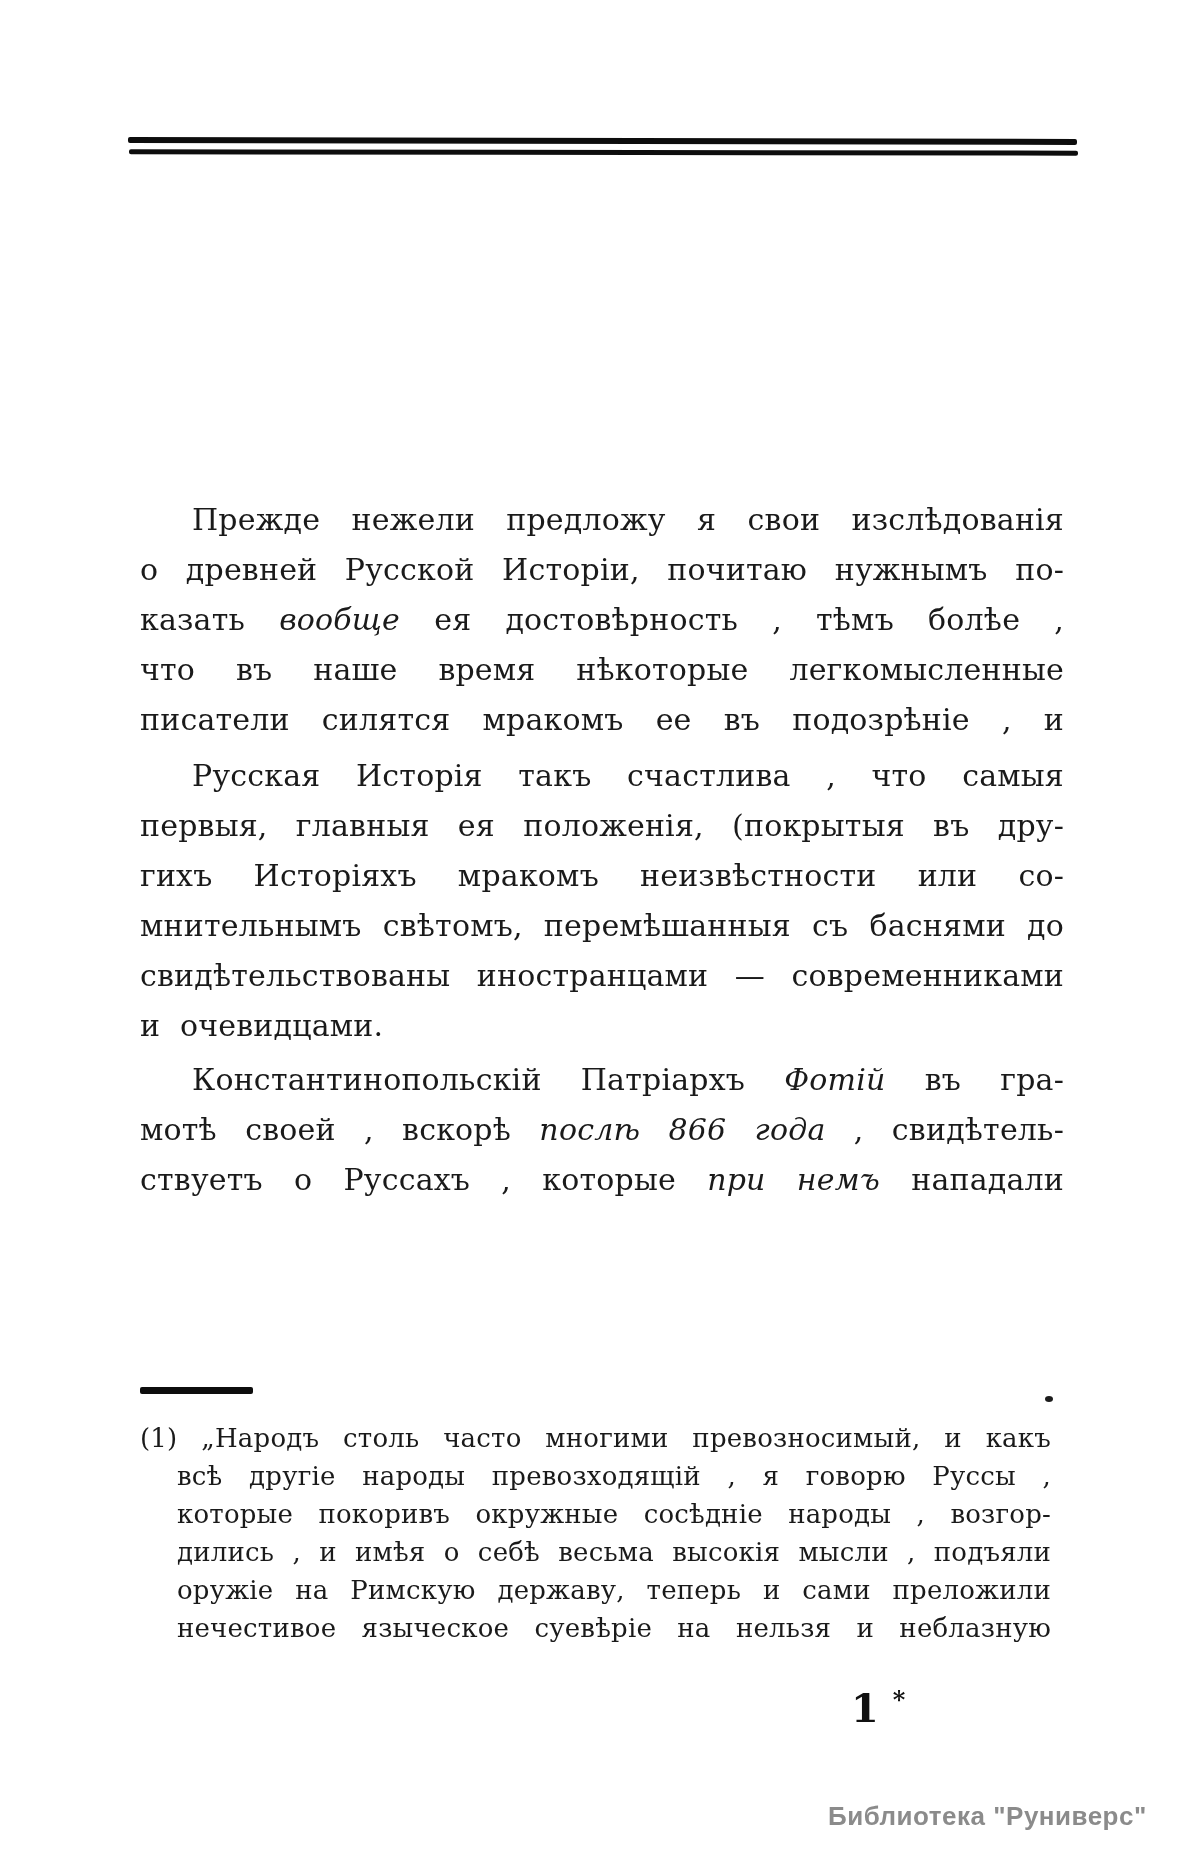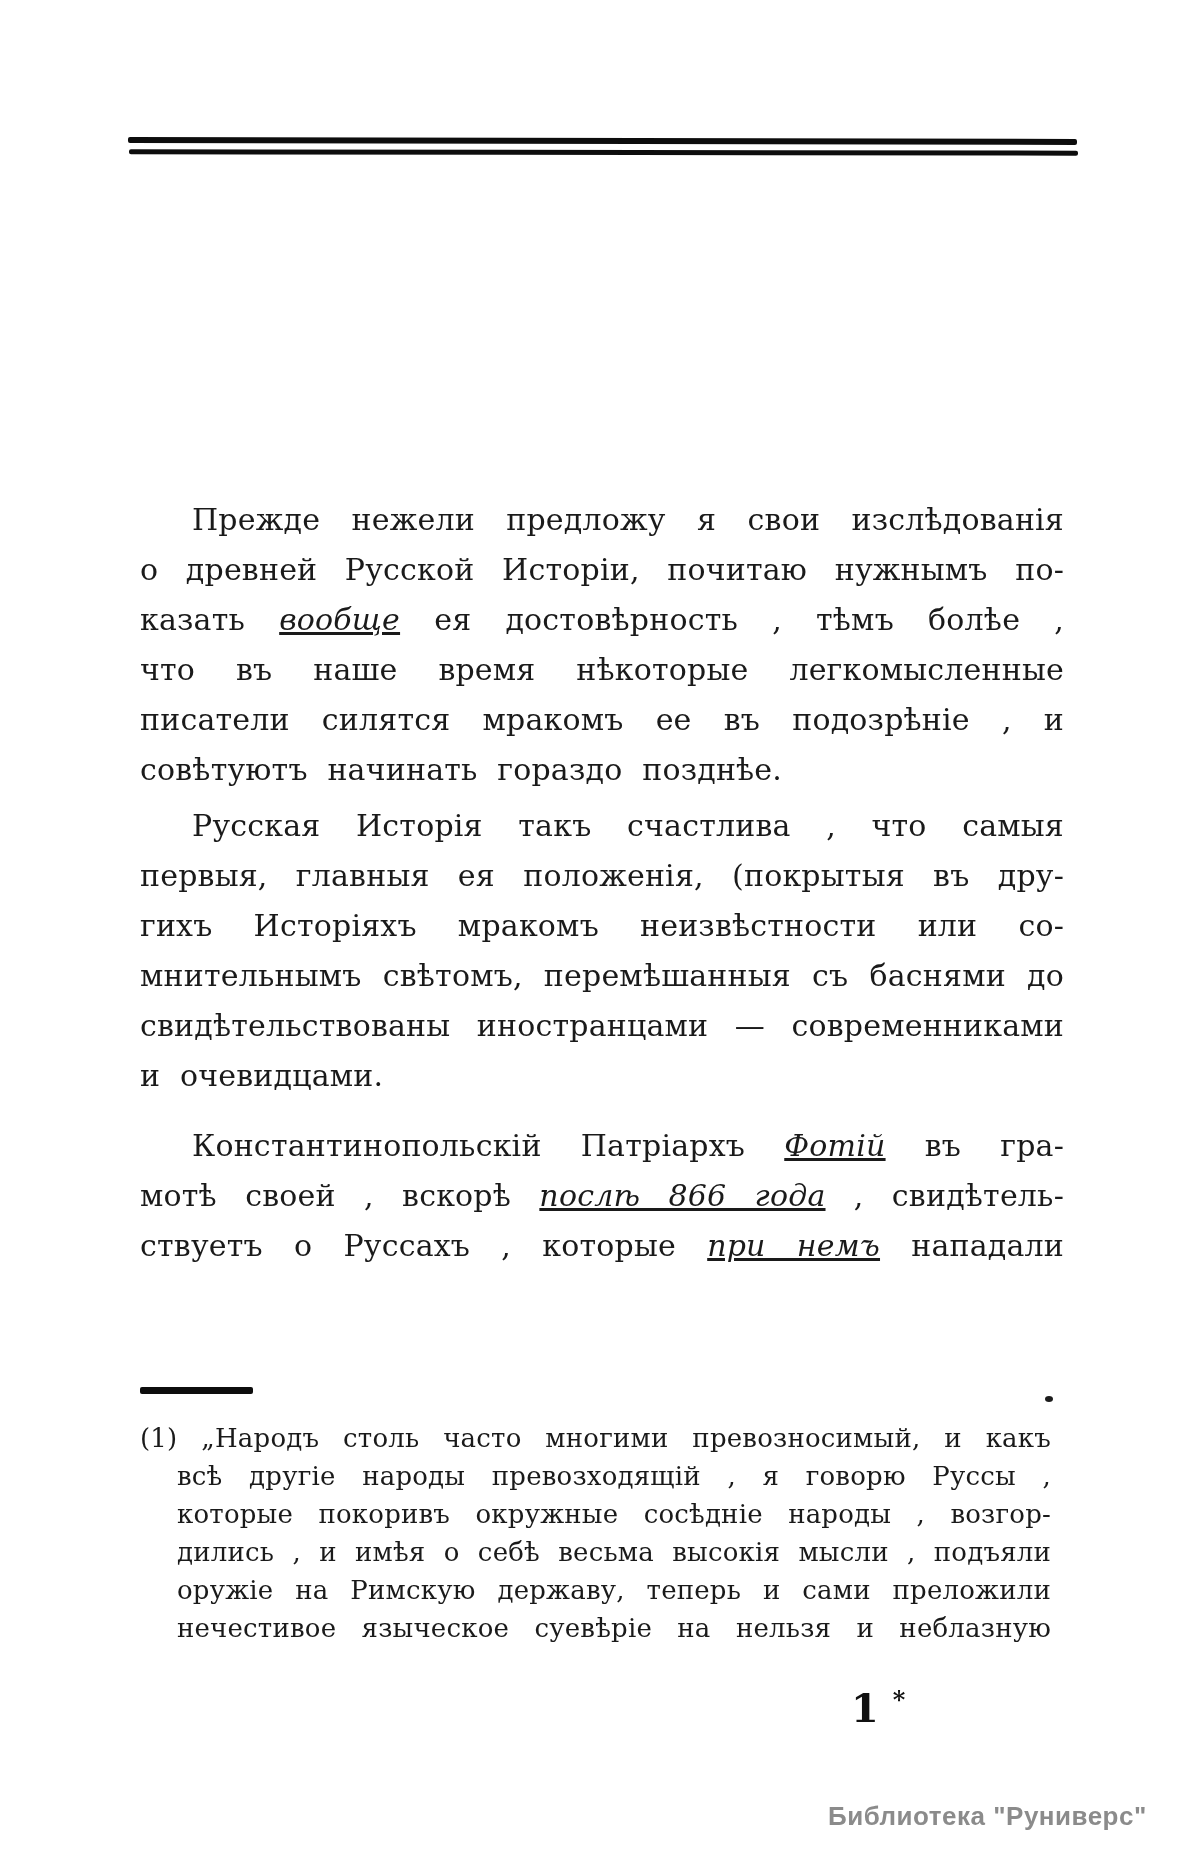--- a/index.html
+++ b/index.html
@@ -16,30 +16,30 @@
   .rule { position: absolute; background: #0d0d0d; border-radius: 2px; }
   .rule-top-1 { left: 128px; top: 138px; width: 949px; height: 6px; transform: rotate(0.12deg); }
   .rule-top-2 { left: 129px; top: 150px; width: 949px; height: 5px; transform: rotate(0.08deg); }
   
   .main-text {
     position: absolute;
     left: 140px; top: 495px; width: 924px;
     font-size: 30px;
   }
   .para-2 { margin-top: 6px; }
-  .para-3 { margin-top: 20px; }
+  .para-3 { margin-top: 4px; }
   .line {
     line-height: 50px;
     text-align: justify;
     text-align-last: justify;
     letter-spacing: 0.2px;
   }
   .line.first { padding-left: 52px; }
   .line.last { text-align: left; text-align-last: left; word-spacing: 10px; }
-  .it { font-style: italic; text-decoration: underline; }
+  .it { font-style: italic; }
   
   .footnote-rule { left: 140px; top: 1387px; width: 113px; height: 7px; }
   .footnote {
     position: absolute;
     left: 140px; top: 1419px; width: 911px;
     font-size: 26px;
   }
   .footnote .line { line-height: 38px; }
   .footnote .line.hang { padding-left: 37px; }
   
@@ -78,21 +78,20 @@
   <div class="rule rule-top-1"></div>
   <div class="rule rule-top-2"></div>
 
   <div class="main-text">
     <div class="para para-1">
         <div class="line first"><span>Прежде нежели предложу я свои изслѣдованія</span></div>
         <div class="line"><span>о древней Русской Исторіи, почитаю нужнымъ по-</span></div>
         <div class="line"><span>казать </span><span class="it">вообще</span><span> ея достовѣрность , тѣмъ болѣе ,</span></div>
         <div class="line"><span>что въ наше время нѣкоторые легкомысленные</span></div>
         <div class="line"><span>писатели силятся мракомъ ее въ подозрѣніе , и</span></div>
-        <div class="line last"><span>совѣтуютъ начинать гораздо позднѣе.</span></div>
       </div>
     <div class="para para-2">
         <div class="line first"><span>Русская Исторія такъ счастлива , что самыя</span></div>
         <div class="line"><span>первыя, главныя ея положенія, (покрытыя въ дру-</span></div>
         <div class="line"><span>гихъ Исторіяхъ мракомъ неизвѣстности или со-</span></div>
         <div class="line"><span>мнительнымъ свѣтомъ, перемѣшанныя съ баснями до</span></div>
         <div class="line"><span>свидѣтельствованы иностранцами — современниками</span></div>
         <div class="line last"><span>и очевидцами.</span></div>
       </div>
     <div class="para para-3">

